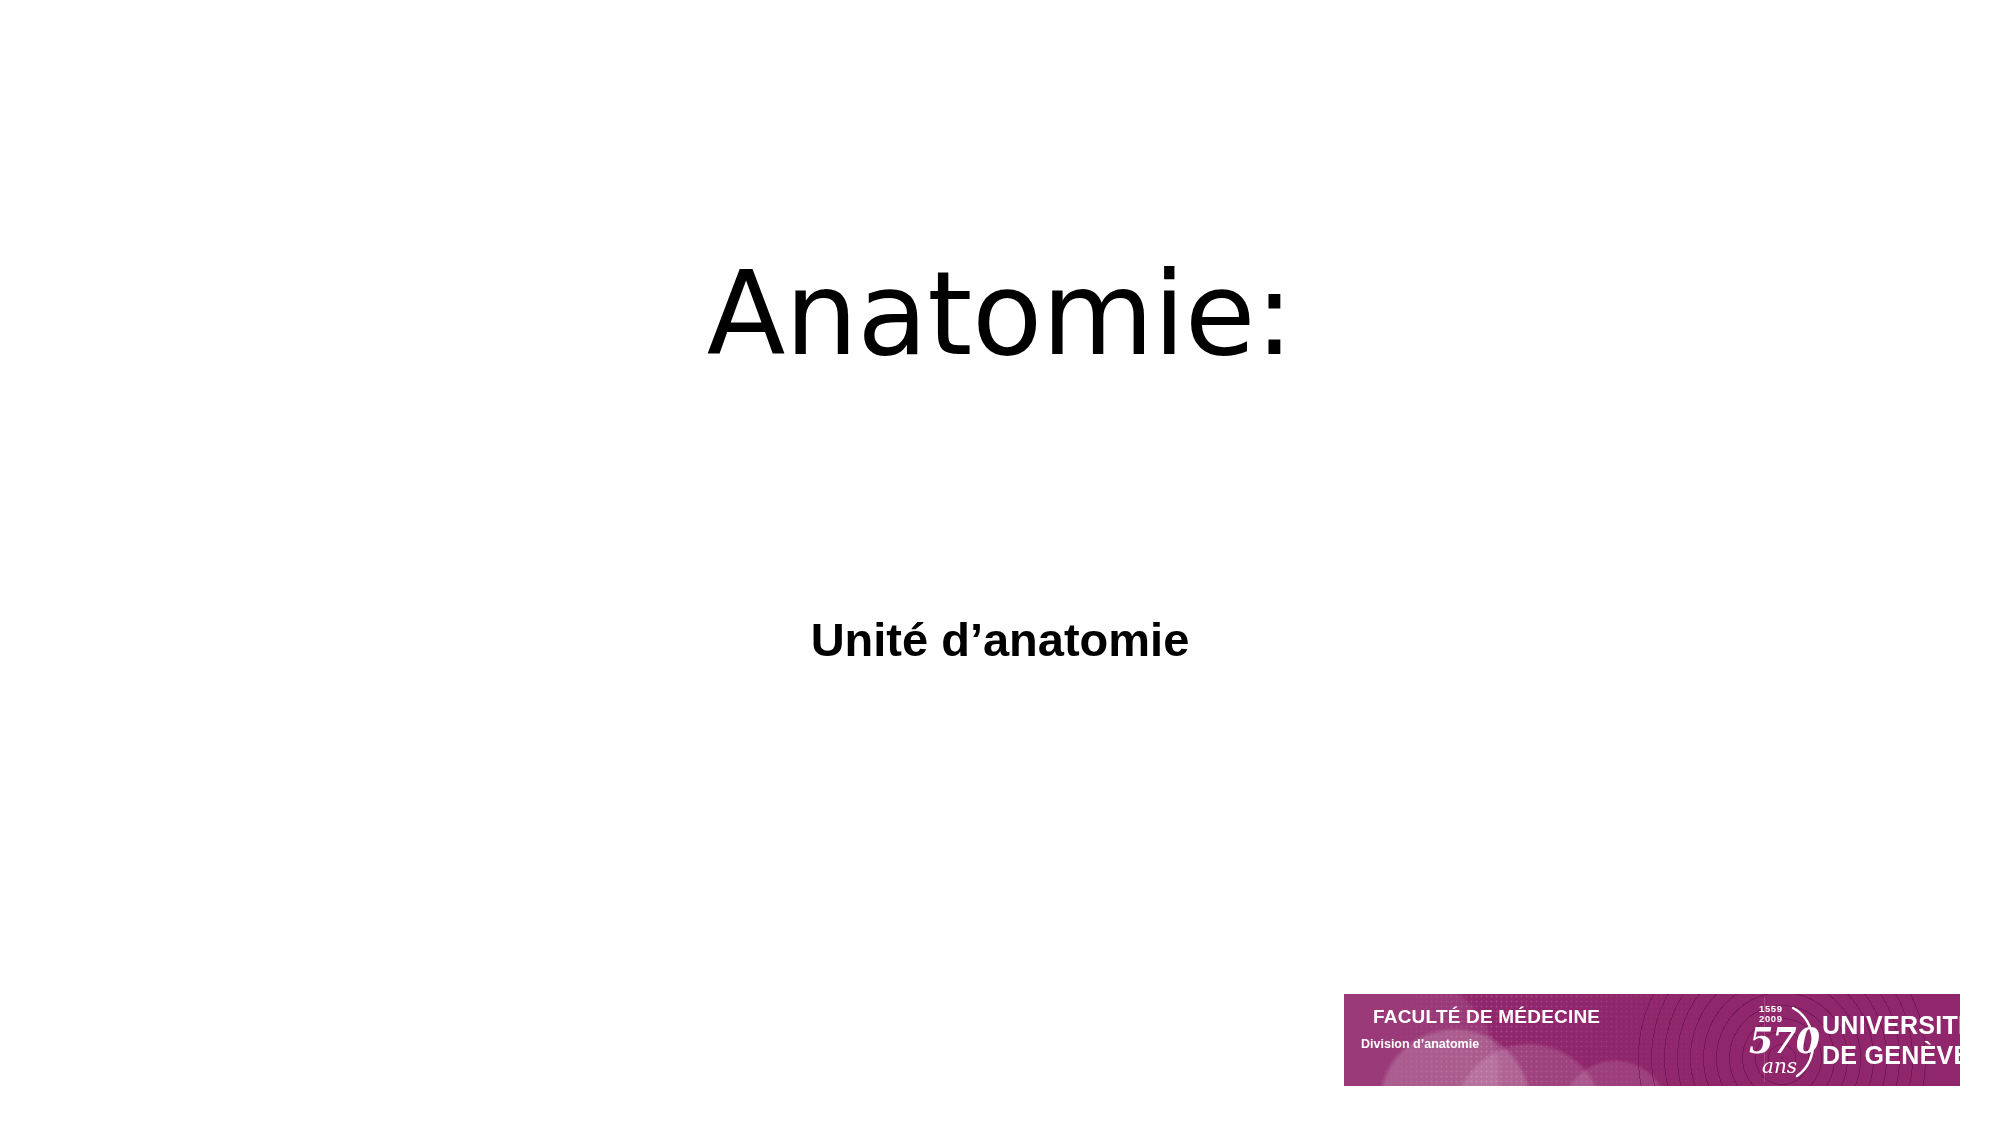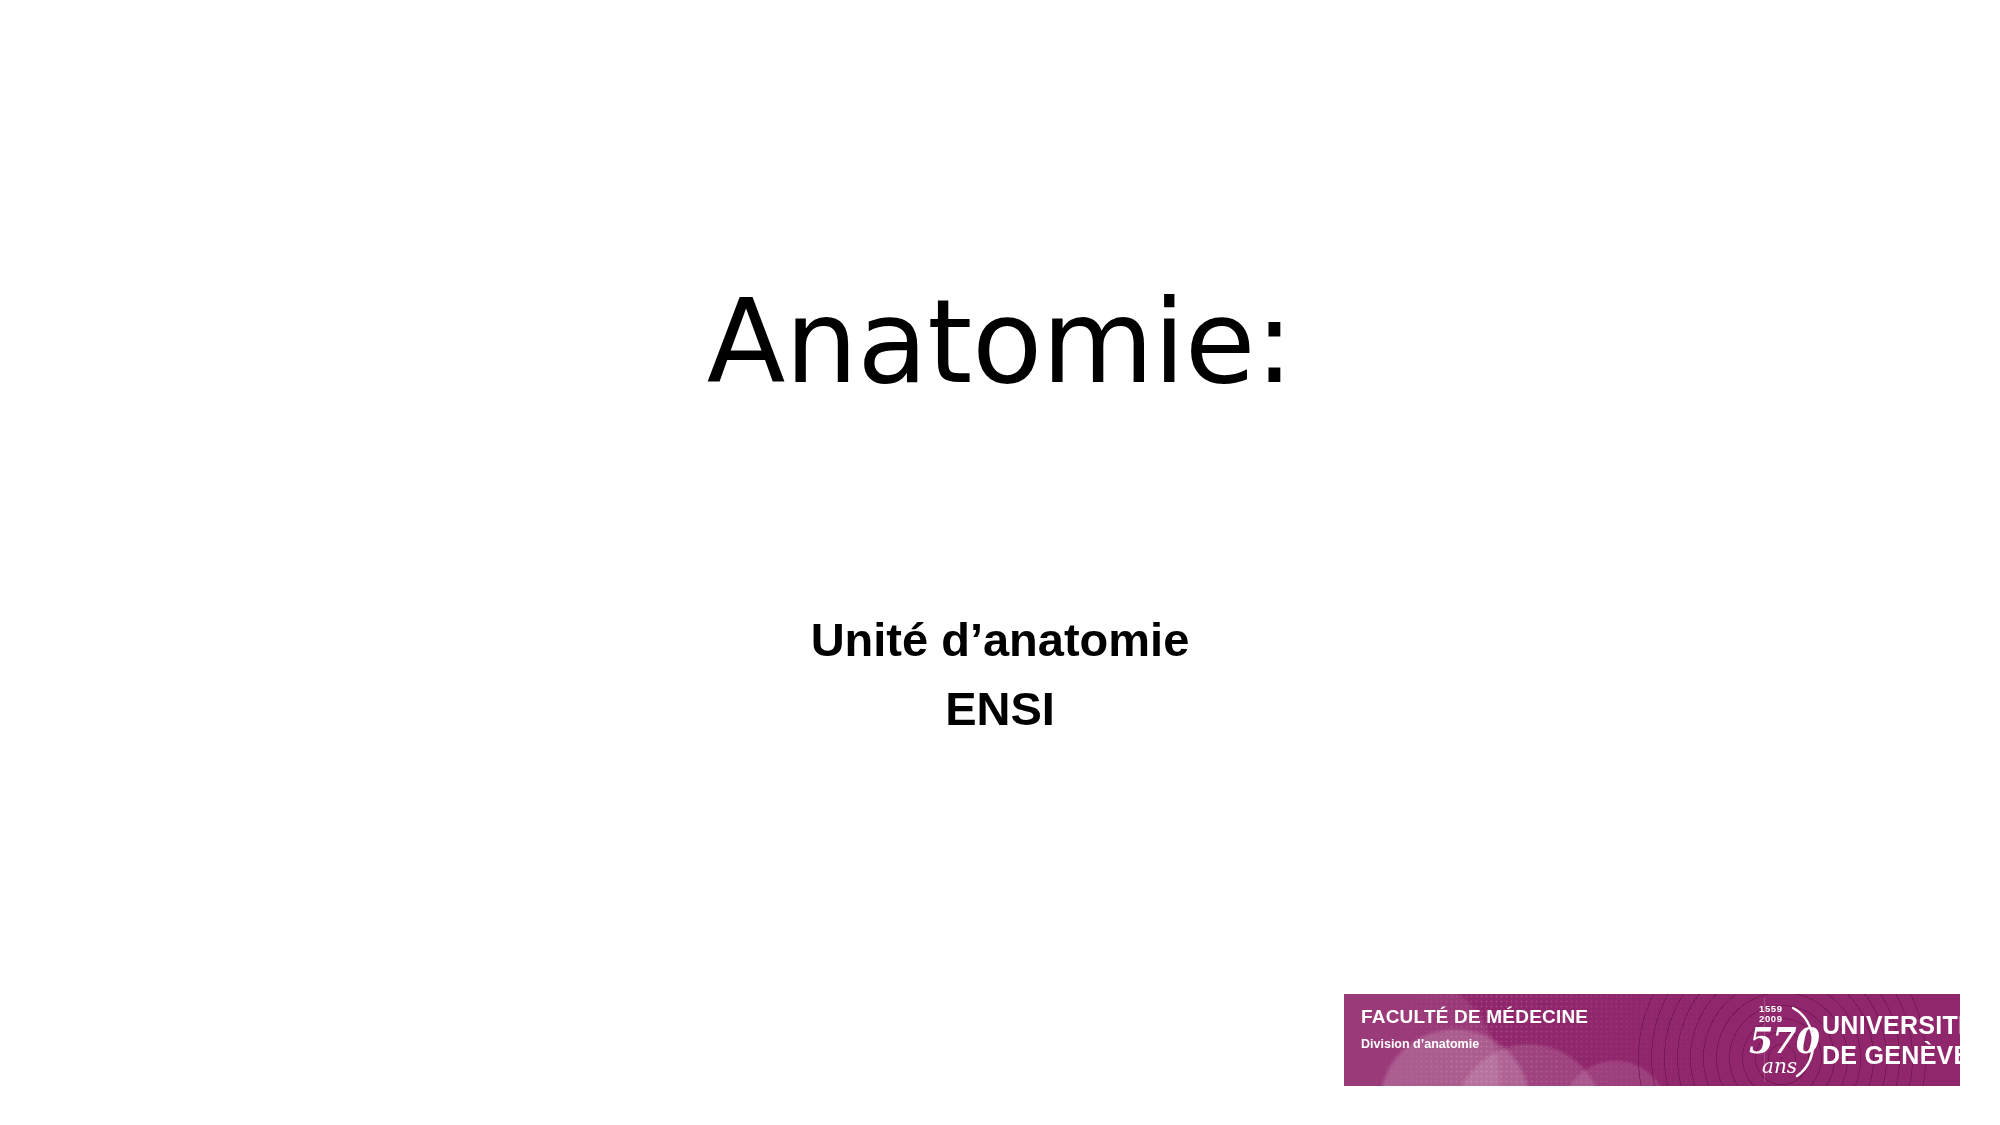--- a/index.html
+++ b/index.html
@@ -15,21 +15,21 @@
     width: 2000px;
     height: 1125px;
     background: #ffffff;
     overflow: hidden;
   }
 
   
   .title-block {
     position: absolute;
     left: 330px;
-    top: 284px;
+    top: 256px;
     width: 1340px;
     text-align: center;
   }
   .title-line {
     font-family: "DejaVu Sans", sans-serif;
     font-weight: 400;
     font-size: 115px;
     line-height: 1.02;
     color: #000000;
     letter-spacing: -0.5px;
@@ -113,20 +113,21 @@
     left: 17px;
     top: 12px;
   }
   .faculte-title {
     font-family: "Liberation Sans", sans-serif;
     font-weight: bold;
     font-size: 19px;
     letter-spacing: 0.2px;
     color: #ffffff;
     white-space: nowrap;
+    margin-left: 12px;
   }
   .faculte-sub {
     font-family: "Liberation Sans", sans-serif;
     font-weight: bold;
     font-size: 12.5px;
     color: #ffffff;
     margin-top: 9px;
     white-space: nowrap;
   }
 
@@ -195,21 +196,20 @@
 <body>
 
 <div class="slide">
 
   <div class="title-block">
     <div class="title-line">Anatomie:</div>
   </div>
 
   <div class="subtitle-block">
     <div class="subtitle-line">Unité d’anatomie</div>
-    <div class="subtitle-line">ENSI</div>
   </div>
 
   <div class="banner">
     <div class="banner-texture"></div>
     <div class="banner-dots"></div>
     <div class="banner-rings"></div>
     <div class="banner-divider"></div>
 
     <div class="faculte">
       <div class="faculte-title">FACULTÉ DE MÉDECINE</div>

